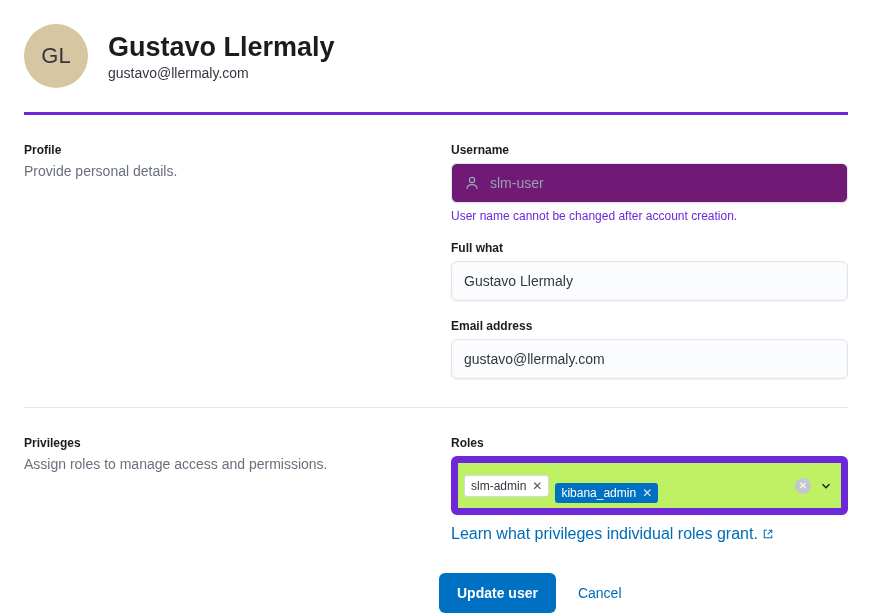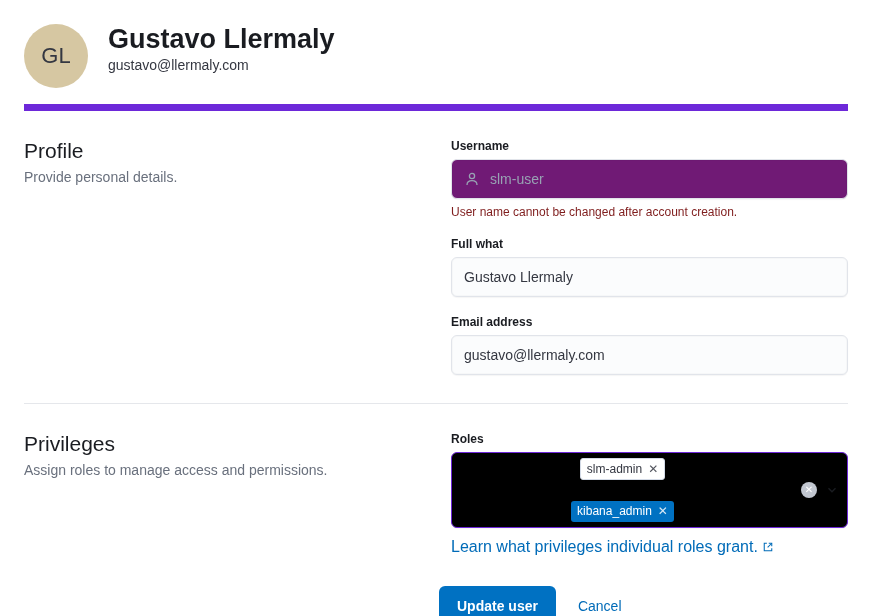--- a/index.html
+++ b/index.html
@@ -1,35 +1,35 @@
 <!DOCTYPE html>
 <html><head>
   <meta charset="utf-8">
   <style>
     * { box-sizing: border-box; margin: 0; padding: 0; }
     body { font-family: -apple-system, BlinkMacSystemFont, "Segoe UI", Helvetica, Arial, sans-serif; background: #fff; color: #1a1c21; width: 872px; }
     .container { padding: 24px; }
-    .header { display: flex; gap: 20px; padding-bottom: 16px; border-bottom: 7px solid #6d28d9; }
+    .header { display: flex; align-items: center; gap: 20px; padding-bottom: 24px; border-bottom: 3px solid #6d28d9; }
     .avatar { width: 64px; height: 64px; border-radius: 50%; background: #d6c7a2; display: flex; align-items: center; justify-content: center; font-size: 22px; font-weight: 500; color: #343741; }
     .header-text h1 { font-size: 27px; font-weight: 700; color: #1a1c21; margin-bottom: 2px; }
     .header-text .sub { font-size: 14px; color: #343741; }
     .section { display: flex; padding-top: 28px; padding-bottom: 28px; border-bottom: 1px solid #e5e7eb; }
     .section:last-of-type { border-bottom: none; }
     .left { width: 415px; padding-right: 20px; }
-    .left h2 { font-size: 21px; font-weight: 400; color: #1a1c21; margin-bottom: 6px; }
+    .left h2 { font-size: 12px; font-weight: 700; color: #1a1c21; margin-bottom: 6px; }
     .left .desc { font-size: 14px; color: #69707d; }
     .right { flex: 1; }
     .field { margin-bottom: 18px; padding-left: 12px; }
     .field:last-child { margin-bottom: 0; }
     .field-label { display: block; font-size: 12px; font-weight: 600; color: #1a1c21; margin-bottom: 6px; }
     .input { width: 100%; height: 40px; border: 1px solid #e1e4ea; border-radius: 6px; padding: 0 12px; font-size: 14px; color: #343741; background: #fbfcfd; box-shadow: 0 1px 1px rgba(0,0,0,0.04), inset 0 0 0 1px rgba(0,0,0,0.02); }
     .input.disabled { background: #701a75; color: #98a2b3; display: flex; align-items: center; gap: 10px; cursor: not-allowed; }
     .input.disabled svg { flex-shrink: 0; }
-    .help { font-size: 12px; color: #7f1d1d; margin-top: 6px; }
-    .combo { width: 100%; min-height: 40px; border: 1px solid #6d28d9; border-radius: 6px; padding: 5px 60px 5px 6px; background: #000000; display: flex; align-items: center; gap: 6px; flex-wrap: wrap; position: relative; box-shadow: 0 1px 1px rgba(0,0,0,0.04); flex-direction: column; }
+    .help { font-size: 12px; color: #6d28d9; margin-top: 6px; }
+    .combo { width: 100%; min-height: 40px; border: 7px solid #6d28d9; border-radius: 6px; padding: 5px 60px 5px 6px; background: #bef264; display: flex; align-items: center; gap: 6px; flex-wrap: wrap; position: relative; box-shadow: 0 1px 1px rgba(0,0,0,0.04); }
     .pill { display: inline-flex; align-items: center; gap: 6px; font-size: 12px; border-radius: 3px; padding: 3px 6px; line-height: 1.2; }
     .pill.light { background: #fff; border: 1px solid #d3dae6; color: #343741; }
     .pill.blue { background: #0071c2; color: #fff; margin-top: 15px; }
     .pill .x { cursor: pointer; font-size: 12px; opacity: 0.85; }
     .combo-controls { position: absolute; right: 8px; top: 50%; transform: translateY(-50%); display: flex; align-items: center; gap: 8px; }
     .clear-btn { width: 16px; height: 16px; border-radius: 50%; background: #c2c7d0; color: #fff; display: flex; align-items: center; justify-content: center; font-size: 10px; cursor: pointer; }
     .chev { color: #343741; cursor: pointer; display: flex; align-items: center; }
     .link { color: #006bb8; font-size: 16px; text-decoration: none; display: inline-flex; align-items: center; gap: 4px; margin-top: 10px; cursor: pointer; }
     .actions { display: flex; align-items: center; gap: 22px; margin-top: 30px; }
     .btn-primary { background: #0071c2; color: #fff; border: none; border-radius: 6px; padding: 0 18px; height: 40px; font-size: 14px; font-weight: 600; cursor: pointer; }

